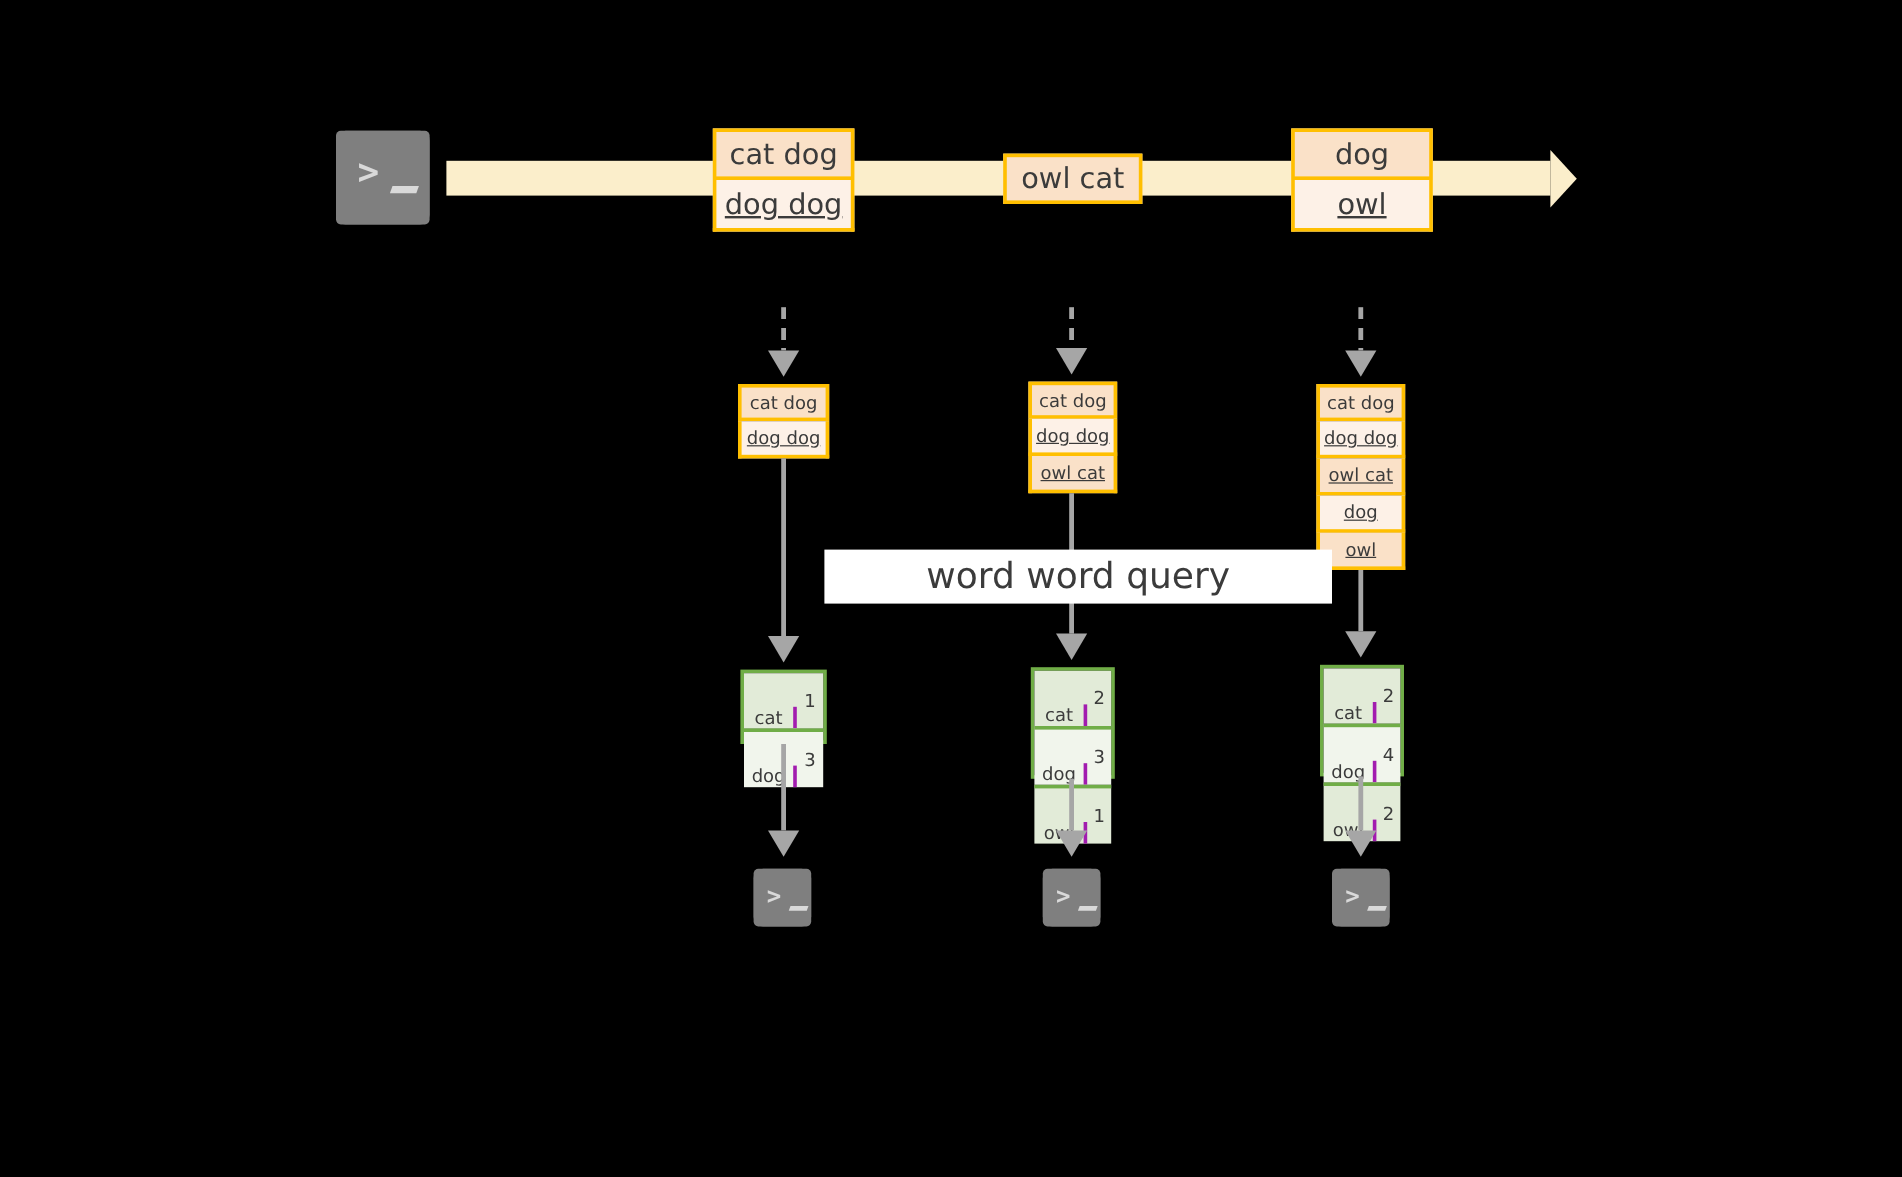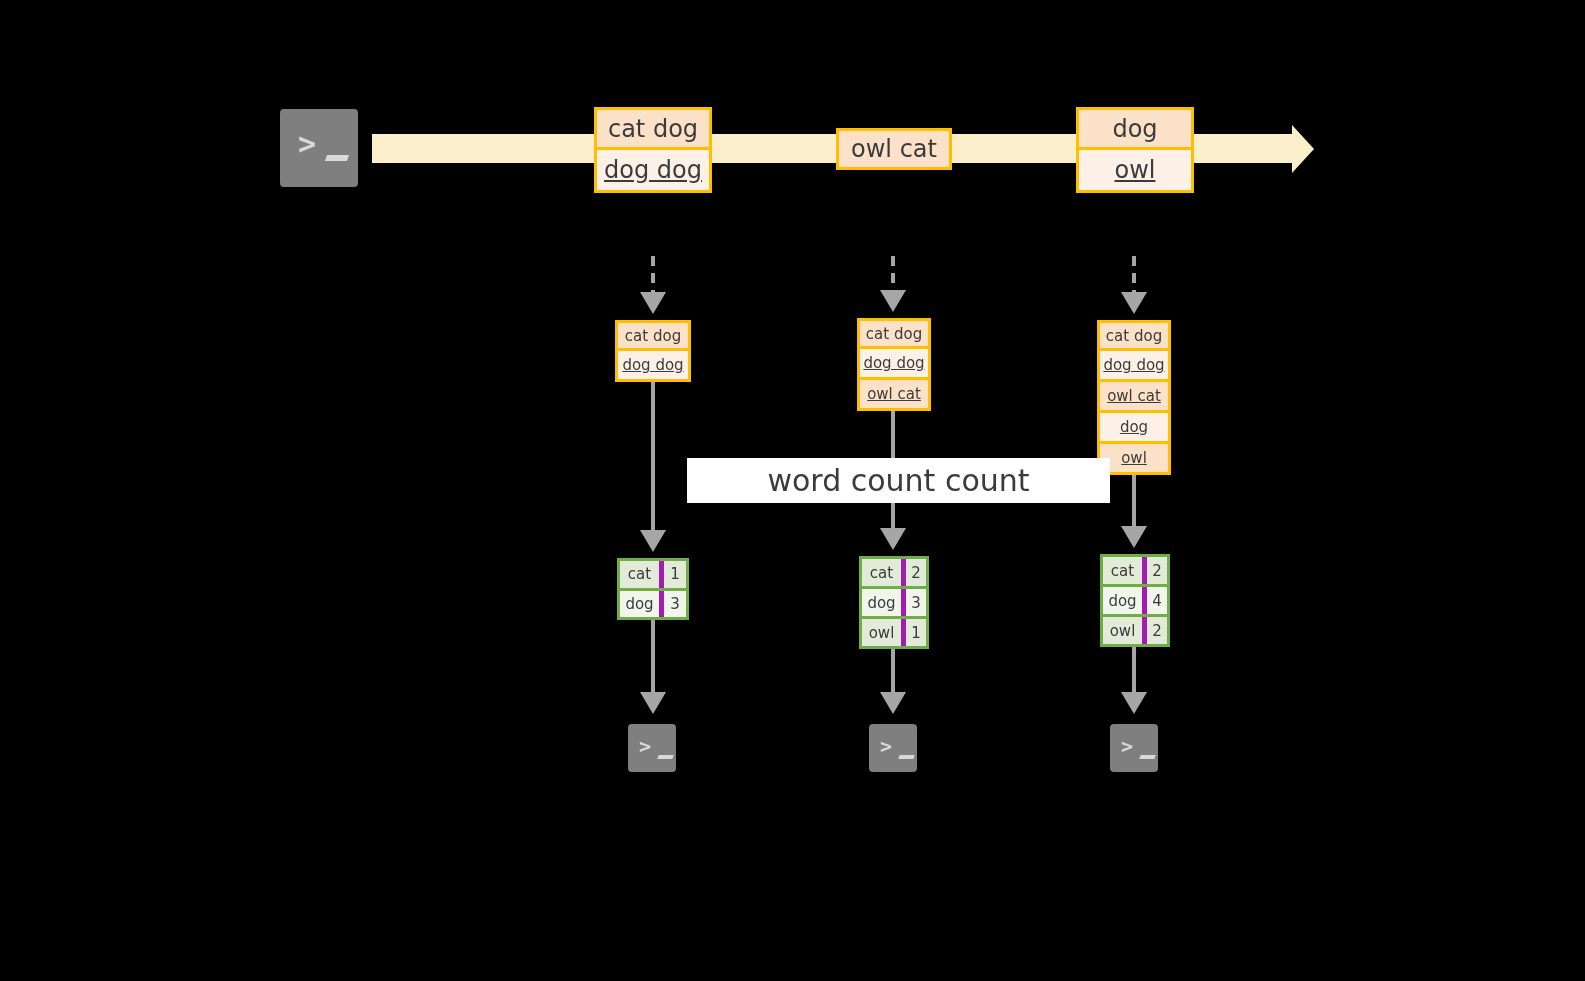--- a/index.html
+++ b/index.html
@@ -102,21 +102,21 @@
   .grow.light { background: #f1f5ec; }
   .gcell {
     box-sizing: border-box;
     display: flex;
     align-items: center;
     justify-content: center;
     color: #3b3b3b;
     overflow: hidden;
     white-space: nowrap;
   }
-  .gcell.key { border-right: 5px solid #a21caf; }
+  .gcell.key { border-right: 3px solid #a21caf; margin-top: 28px; }
   .grow + .grow { border-top: 3px solid #70ad47; }
 
   
   .vline {
     position: absolute;
     width: 4px;
     background: #a6a6a6;
   }
   .vdash {
     position: absolute;
@@ -267,15 +267,15 @@
   <div class="vhead" style="left:1121px; top:692px;"></div>
 
   <div class="terminal" style="left:1102px; top:716px; width:64px; height:64px;">
     <span class="hatch"></span>
     <span class="inner">
       <span class="prompt" style="left:11px; top:12px; font-size:20px;">&gt;</span>
       <span class="cursor" style="left:30px; top:31px; width:15px; height:4px; transform:skewX(-20deg);"></span>
     </span>
   </div>
 
-  <div class="banner" style="left:687px; top:458px; width:423px; height:45px; font-size:30px;">word count count</div>
+  <div class="banner" style="left:687px; top:458px; width:423px; height:45px; font-size:30px;">word word query</div>
 
 </div>
 
 </body></html>

